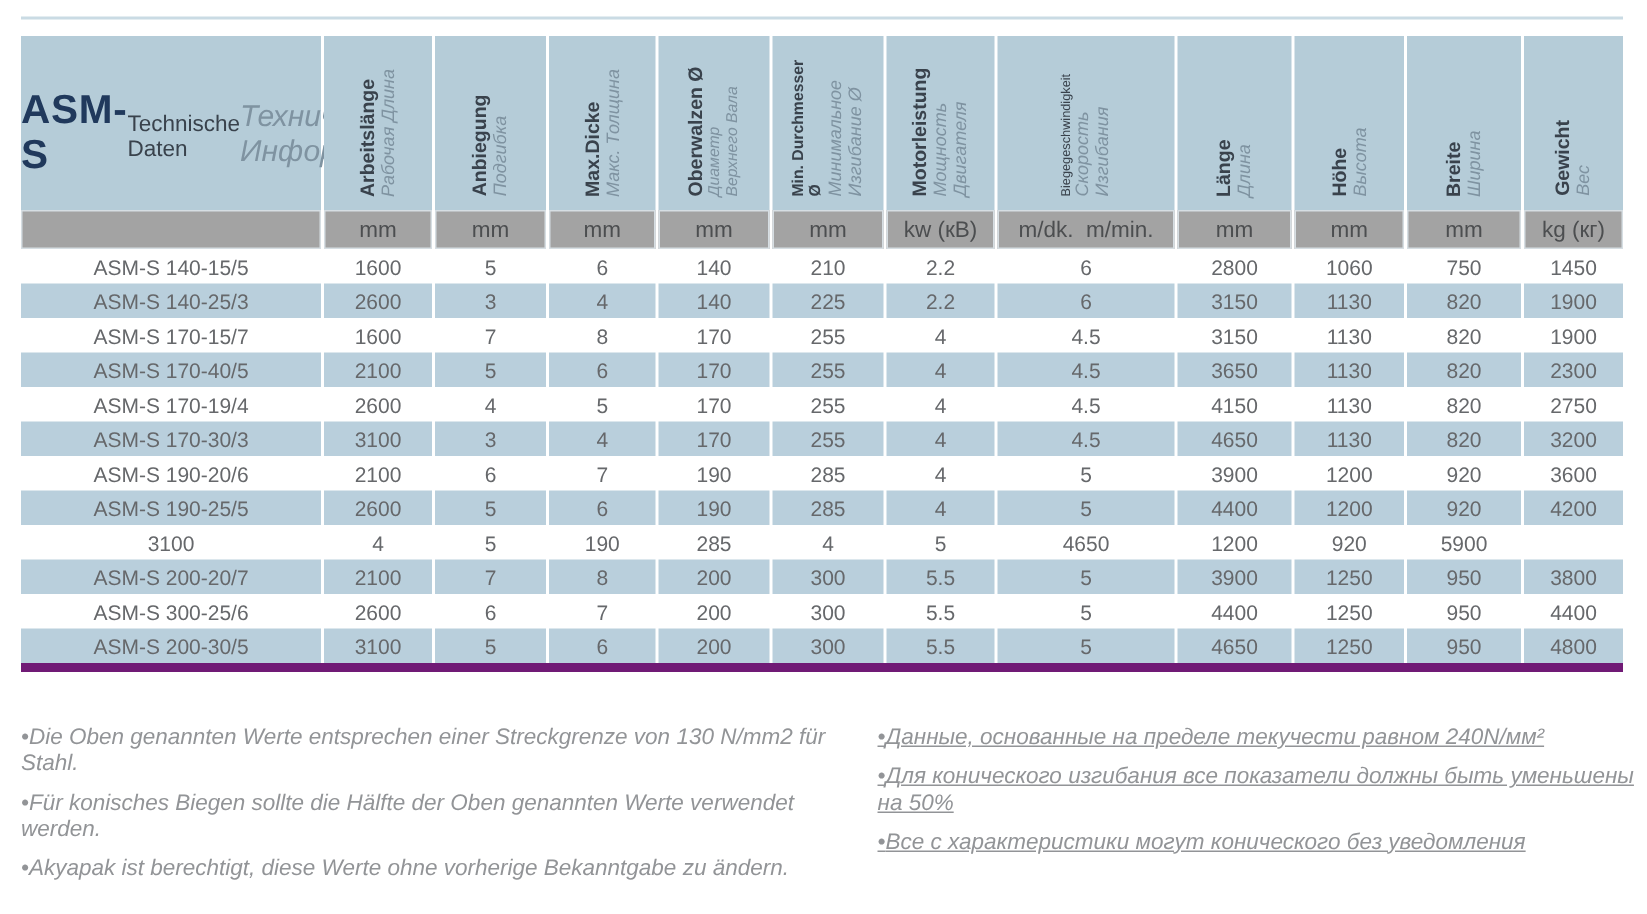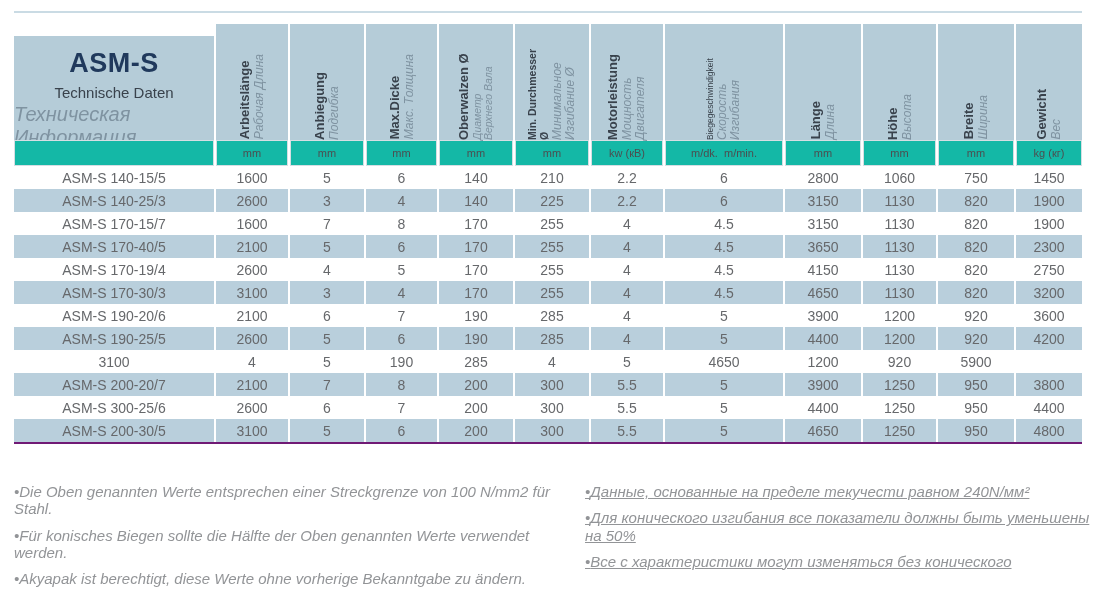--- a/index.html
+++ b/index.html
@@ -11,44 +11,44 @@
   *{box-sizing:border-box;margin:0;padding:0;}
   html,body{background:#fff;}
   body{font-family:"Liberation Sans",sans-serif;}
   .sheet{position:relative;width:1098px;height:609px;background:#fff;overflow:hidden;}
   .top-rule{position:absolute;left:14px;top:11px;width:1068px;height:2px;background:var(--top-rule);}
   .table-wrap{position:absolute;left:14px;top:24px;width:1068px;}
   .grid-row{display:grid;grid-template-columns:var(--cols);column-gap:2px;}
 
   
   .header-row{height:116px;}
-  .title-cell{background:var(--header-bg);display:flex;flex-direction:column;align-items:center;justify-content:flex-start;padding-top:13px;margin-top:12px;}
+  .title-cell{background:var(--header-bg);display:flex;flex-direction:row;align-items:center;justify-content:flex-start;padding-top:13px;}
   .title-model{color:var(--title-navy);font-size:27px;font-weight:bold;letter-spacing:.5px;line-height:1.1;}
   .title-de{color:var(--header-text);font-size:15px;margin-top:5px;}
   .title-ru{color:var(--header-ru-text);font-size:20px;font-style:italic;margin-top:2px;}
   .hcell{background:var(--header-bg);display:flex;justify-content:center;align-items:flex-end;overflow:hidden;}
   .vtext{writing-mode:vertical-rl;transform:rotate(180deg);max-height:104px;padding-top:9px;line-height:1.12;text-align:left;}
   .vtext .de{display:block;color:var(--header-text);font-size:13px;font-weight:bold;}
   .vtext .ru{display:block;color:var(--header-ru-text);font-size:12px;font-style:italic;}
   .hcell.c3 .ru{font-size:10.5px;}
   .hcell.c4 .de{font-size:10.5px;}
   .hcell.c4 .ru{font-size:12px;}
   .hcell.c6 .de{font-size:8.5px;font-weight:normal;}
   .hcell.c6 .ru{font-size:12px;}
 
   
   .units-row{height:26px;}
-  .ucell{background:#14b8a6;border:1px solid var(--border);display:flex;align-items:center;justify-content:center;color:var(--unit-text);font-size:11px;}
+  .ucell{background:#a3a3a3;border:1px solid var(--border);display:flex;align-items:center;justify-content:center;color:var(--unit-text);font-size:15px;}
 
   
   .body-row{height:23px;}
   .bcell{background:#fff;display:flex;align-items:center;justify-content:center;color:var(--body-text);font-size:14px;}
   .body-row.stripe .bcell{background:var(--stripe-bg);}
   .body-row .model{font-size:14px;}
-  .tbody{border-bottom:2px solid #701a75;}
+  .tbody{border-bottom:6px solid #701a75;}
 
   
   .fn{position:absolute;top:483px;font-style:italic;color:var(--footnote-text);font-size:15px;line-height:1.15;}
   .fn-de{left:14px;width:548px;}
   .fn-ru{left:585px;width:508px;text-decoration:underline;}
   .fn .note{margin-bottom:9px;}
   .fn .note::before{content:"\2022 ";}
 </style>
 </head>
 <body>
@@ -314,22 +314,22 @@
           <div class="bcell">5</div>
           <div class="bcell">4650</div>
           <div class="bcell">1250</div>
           <div class="bcell">950</div>
           <div class="bcell">4800</div>
         </div>
       </div>
   </div>
 
   <div class="fn fn-de" id="fn-de">
-      <div class="note">Die Oben genannten Werte entsprechen einer Streckgrenze von 100 N/mm2 für Stahl.</div>
+      <div class="note">Die Oben genannten Werte entsprechen einer Streckgrenze von 130 N/mm2 für Stahl.</div>
       <div class="note">Für konisches Biegen sollte die Hälfte der Oben genannten Werte verwendet werden.</div>
       <div class="note">Akyapak ist berechtigt, diese Werte ohne vorherige Bekanntgabe zu ändern.</div>
     </div>
   <div class="fn fn-ru" id="fn-ru">
       <div class="note">Данные, основанные на пределе текучести равном 240N/мм²</div>
       <div class="note">Для конического изгибания все показатели должны быть уменьшены на 50%</div>
-      <div class="note">Все с характеристики могут изменяться без конического</div>
+      <div class="note">Все с характеристики могут конического без уведомления</div>
     </div>
 </div>
 
 </body></html>

